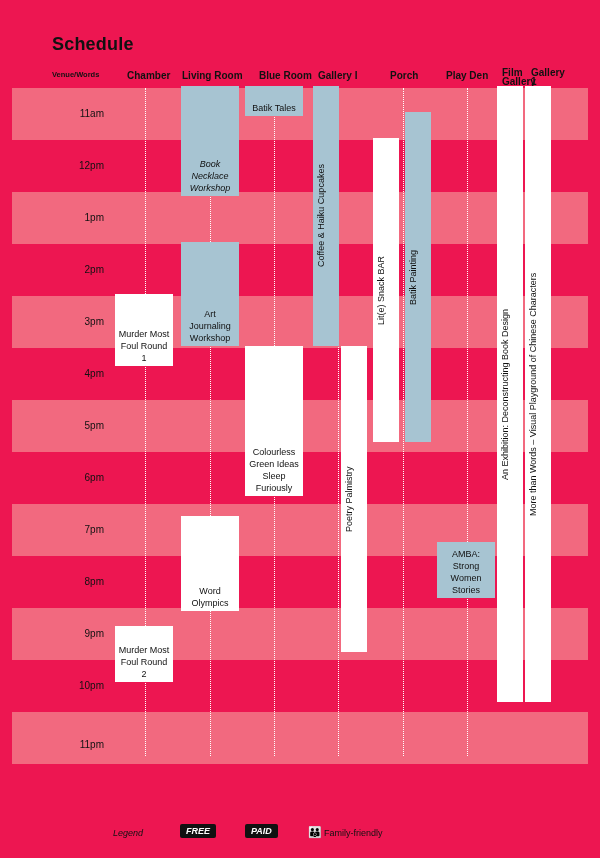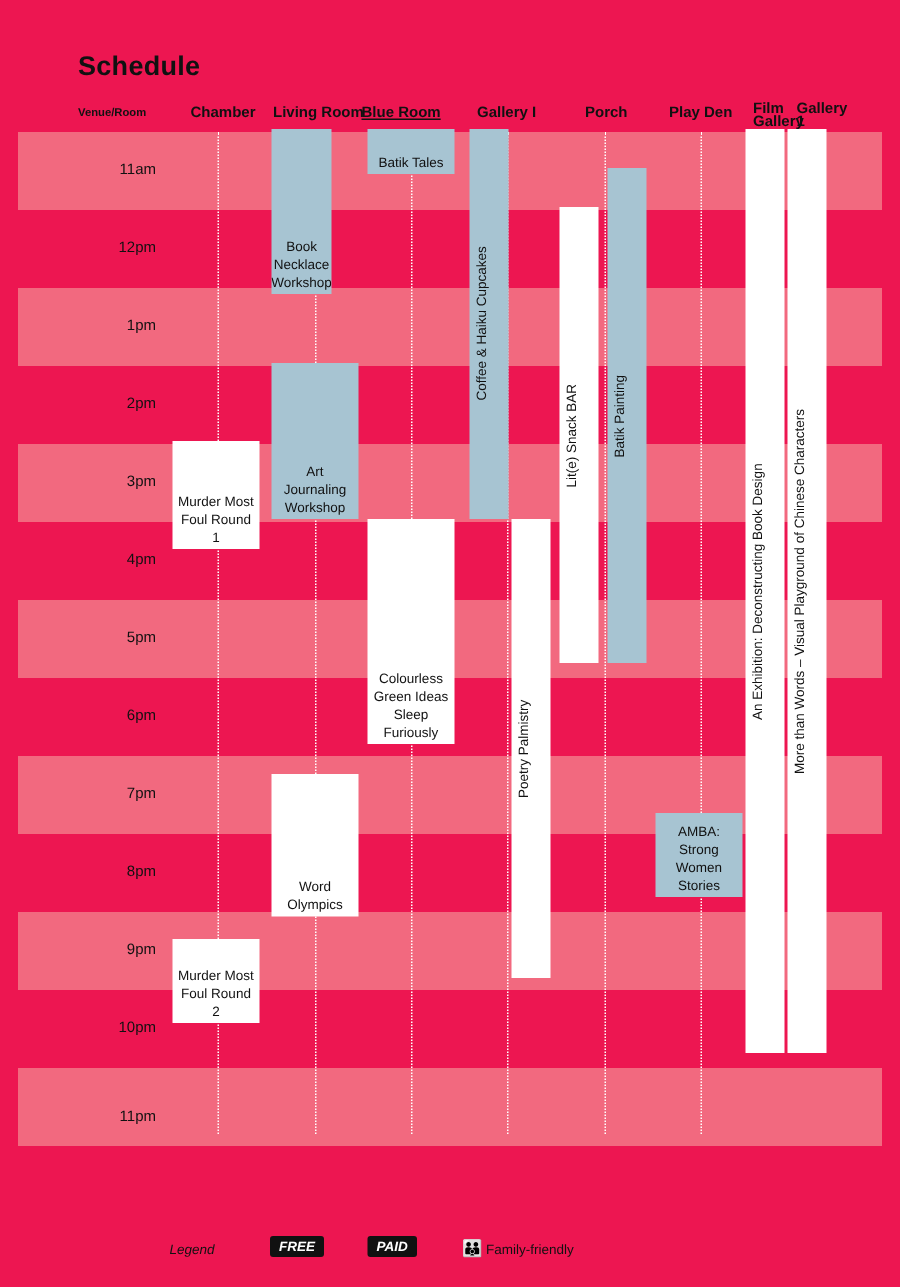--- a/index.html
+++ b/index.html
@@ -167,26 +167,26 @@
     <div class="stripe dark" style="top:260px"></div>
     <div class="stripe light" style="top:312px"></div>
     <div class="stripe dark" style="top:364px"></div>
     <div class="stripe light" style="top:416px"></div>
     <div class="stripe dark" style="top:468px"></div>
     <div class="stripe light" style="top:520px"></div>
     <div class="stripe dark" style="top:572px"></div>
     <div class="stripe light" style="top:624px"></div>
   </div>
 
-  <div class="venue-head">Venue/Room</div>
+  <div class="venue-head">Venue/Words</div>
 
   <div id="col-heads">
       <div class="col-head" style="left: 127px; top: 70px;">Chamber</div>
       <div class="col-head" style="left: 182px; top: 70px;">Living Room</div>
-      <div class="col-head" style="left: 241px; top: 70px; text-decoration: underline;">Blue Room</div>
+      <div class="col-head" style="left: 259px; top: 70px;">Blue Room</div>
       <div class="col-head" style="left: 318px; top: 70px;">Gallery I</div>
       <div class="col-head" style="left: 390px; top: 70px;">Porch</div>
       <div class="col-head" style="left: 446px; top: 70px;">Play Den</div>
       <div class="col-head" style="left: 502px; top: 68px; width: 24px; white-space: normal; line-height: 9px;">Film Gallery</div>
       <div class="col-head" style="left: 531px; top: 68px; width: 24px; white-space: normal; line-height: 9px;">Gallery 1</div>
     </div>
   <div id="guides">
       <div class="guide" style="left: 145px; top: 88px; height: 668px;"></div>
       <div class="guide" style="left: 210px; top: 88px; height: 668px;"></div>
       <div class="guide" style="left: 274px; top: 88px; height: 668px;"></div>
@@ -207,21 +207,21 @@
       <div class="time-label" style="left: 44px; top: 576px;">8pm</div>
       <div class="time-label" style="left: 44px; top: 628px;">9pm</div>
       <div class="time-label" style="left: 44px; top: 680px;">10pm</div>
       <div class="time-label" style="left: 44px; top: 739px;">11pm</div>
     </div>
   <div id="events">
       <span class="bar-icon" style="position: absolute; left: 269px; top: 104px; color: rgb(167, 196, 210);">👪</span>
       <div class="event blue" style="left: 245px; top: 86px; width: 58px; height: 30px;">
         <span class="lbl">Batik Tales</span>
       </div>
-      <div class="event blue" style="left: 181px; top: 86px; width: 40px; height: 110px;">
+      <div class="event blue" style="left: 181px; top: 86px; width: 58px; height: 110px; font-style: italic;">
         <span class="lbl">Book Necklace Workshop</span>
       </div>
       <div class="event blue vert vtop" style="left: 313px; top: 86px; width: 26px; height: 260px;">
         <span class="lbl">Coffee &amp; Haiku Cupcakes</span>
       </div>
       <span class="bar-icon" style="position: absolute; left: 413px; top: 296.8px; color: rgb(167, 196, 210);">👪</span>
       <div class="event blue vert vtop" style="left: 405px; top: 112px; width: 26px; height: 330px;">
         <span class="lbl">Batik Painting</span>
       </div>
       <span class="bar-icon" style="position: absolute; left: 381px; top: 308.24px; color: rgb(167, 196, 210);">👪</span>

